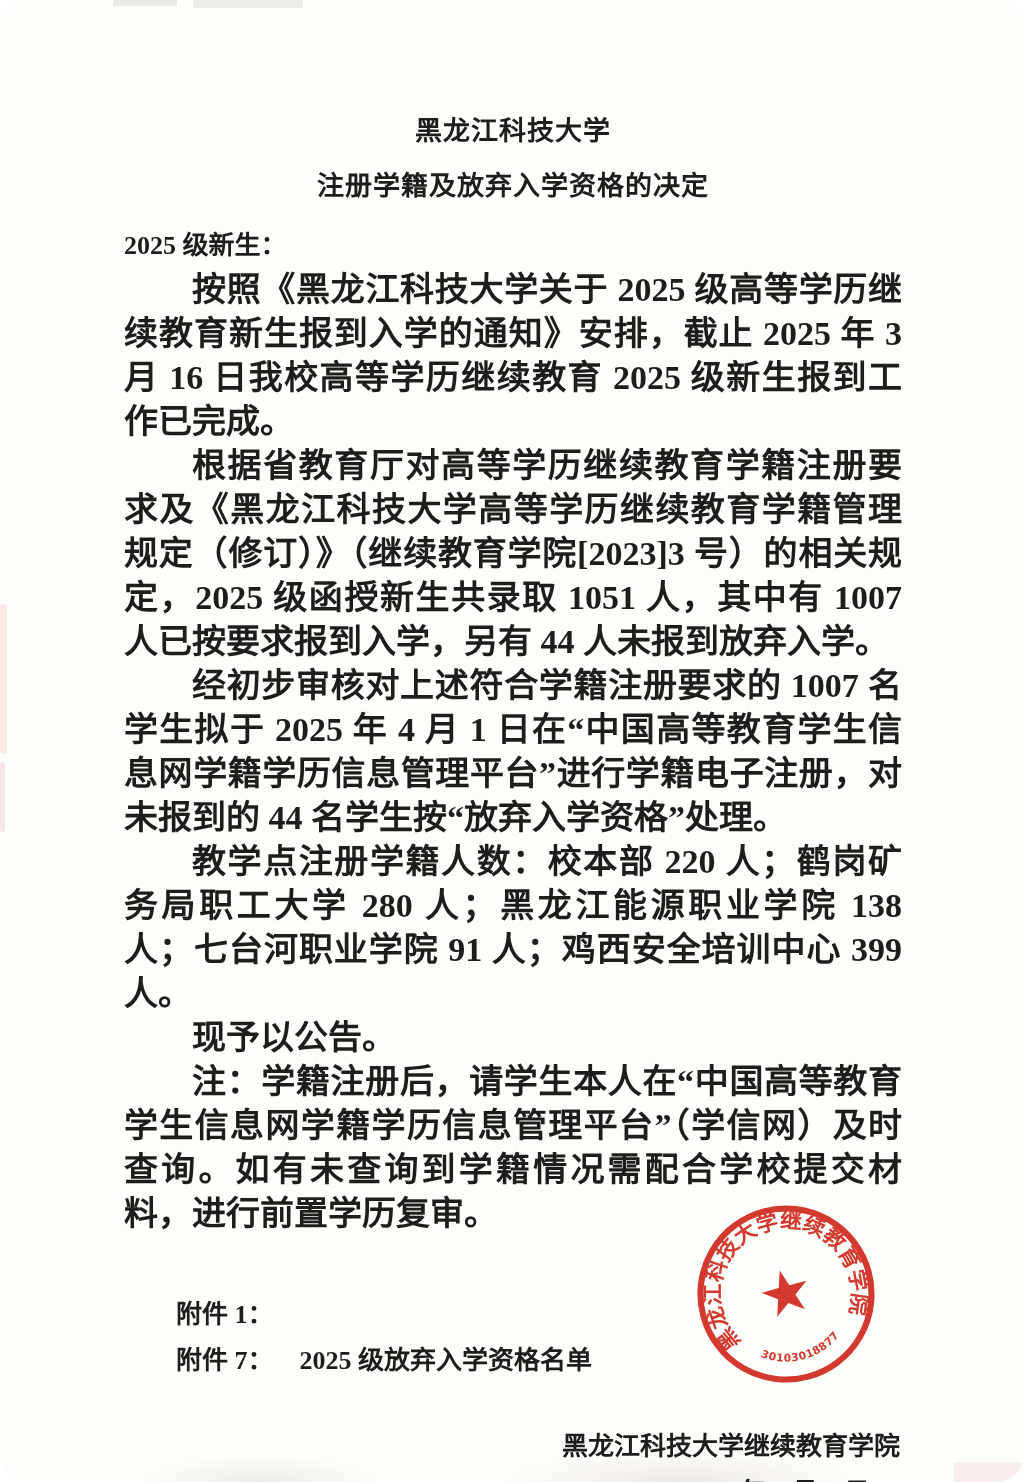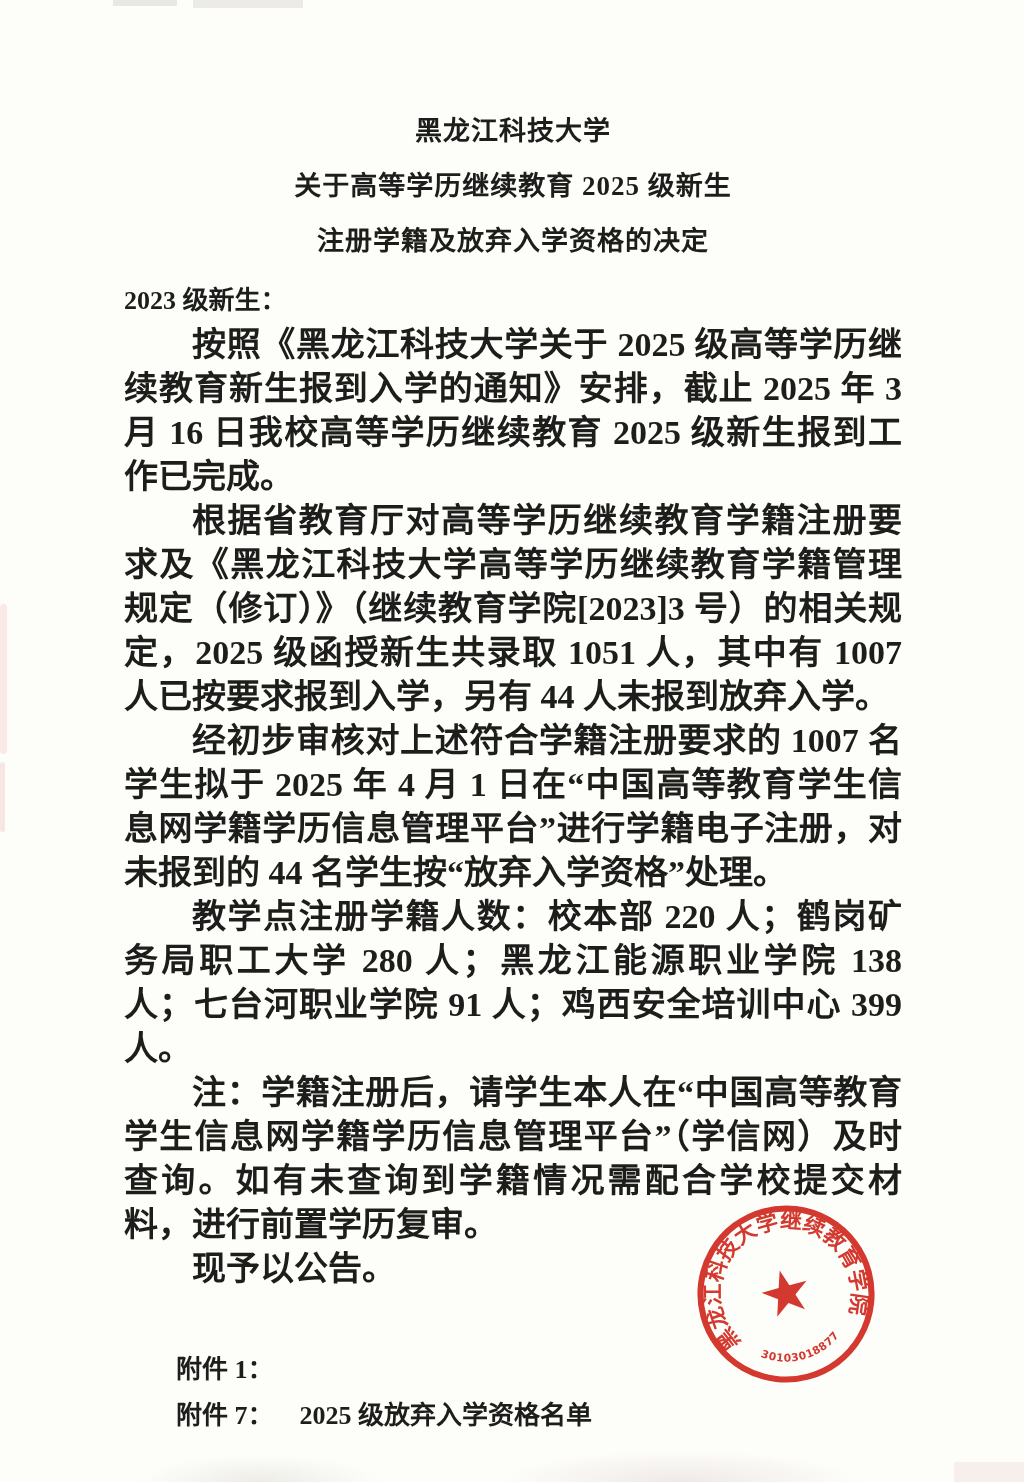--- a/index.html
+++ b/index.html
@@ -13,20 +13,21 @@
     font-family: "Liberation Serif", "DejaVu Serif", serif;
     background: #ffffff;
   }
   .page {
     position: relative;
     width: 1024px;
     height: 1482px;
     background: var(--paper);
     overflow: hidden;
     color: var(--ink);
+    border-radius: 27px;
   }
   .content {
     position: relative;
     padding: 104px 122px 0 124px;
     z-index: 2;
   }
   .title-block { text-align: center; }
   .title-line {
     font-size: 27px;
     font-weight: 700;
@@ -122,32 +123,31 @@
   <div class="artifact a-left1"></div>
   <div class="artifact a-left2"></div>
   <div class="artifact a-bot1"></div>
   <div class="artifact a-bot2"></div>
   <div class="artifact a-bot3"></div>
 
   <div class="content">
 
     <div class="title-block">
       <div class="title-line">黑龙江科技大学</div>
-      <div class="title-line">关于高等学历继续教育 2025 级新生</div>
       <div class="title-line">注册学籍及放弃入学资格的决定</div>
     </div>
 
-    <div class="salutation">2023 级新生：</div>
+    <div class="salutation">2025 级新生：</div>
 
     <p class="para">按照《黑龙江科技大学关于 2025 级高等学历继续教育新生报到入学的通知》安排，截止 2025 年 3 月 16 日我校高等学历继续教育 2025 级新生报到工作已完成。</p>
     <p class="para">根据省教育厅对高等学历继续教育学籍注册要求及《黑龙江科技大学高等学历继续教育学籍管理规定（修订）》（继续教育学院[2023]3 号）的相关规定，2025 级函授新生共录取 1051 人，其中有 1007 人已按要求报到入学，另有 44 人未报到放弃入学。</p>
     <p class="para">经初步审核对上述符合学籍注册要求的 1007 名学生拟于 2025 年 4 月 1 日在“中国高等教育学生信息网学籍学历信息管理平台”进行学籍电子注册，对未报到的 44 名学生按“放弃入学资格”处理。</p>
     <p class="para">教学点注册学籍人数：校本部 220 人；鹤岗矿务局职工大学 280 人；黑龙江能源职业学院 138 人；七台河职业学院 91 人；鸡西安全培训中心 399 人。</p>
+    <p class="para">现予以公告。</p>
     <p class="para">注：学籍注册后，请学生本人在“中国高等教育学生信息网学籍学历信息管理平台”（学信网）及时查询。如有未查询到学籍情况需配合学校提交材料，进行前置学历复审。</p>
-    <p class="para">现予以公告。</p>
 
     <div class="attachments">
       <div class="attachment-line">
         <span class="attachment-label">附件 1：</span>
       </div>
       <div class="attachment-line">
         <span class="attachment-label">附件 7：</span>
         <span>2025 级放弃入学资格名单</span>
       </div>
     </div>

